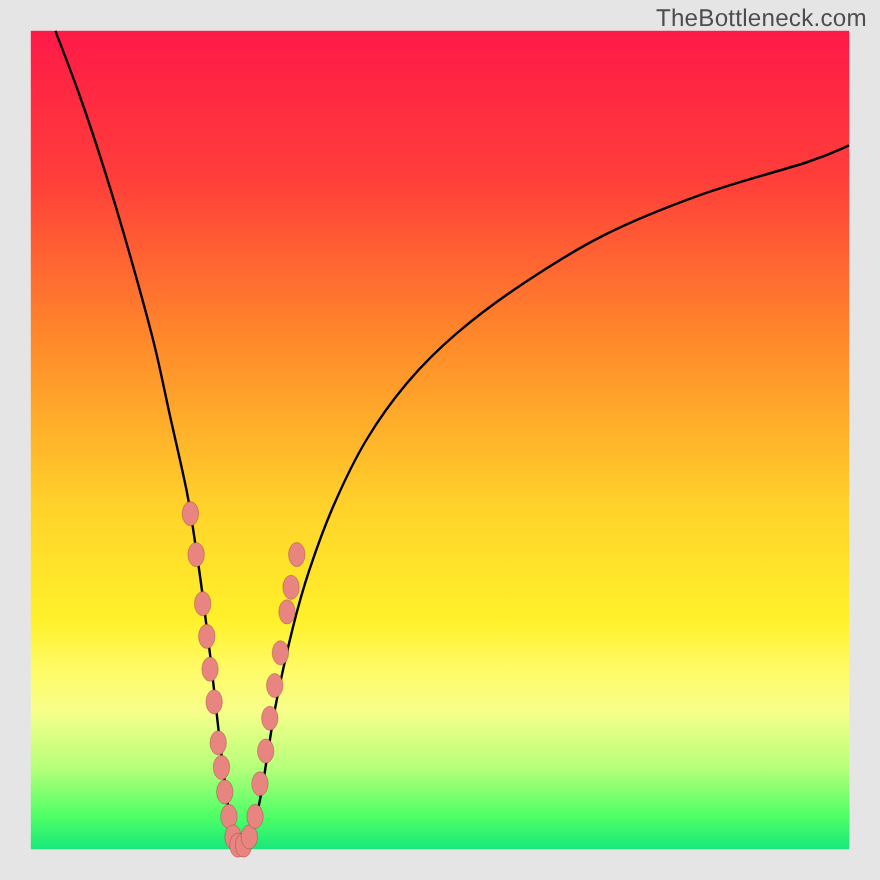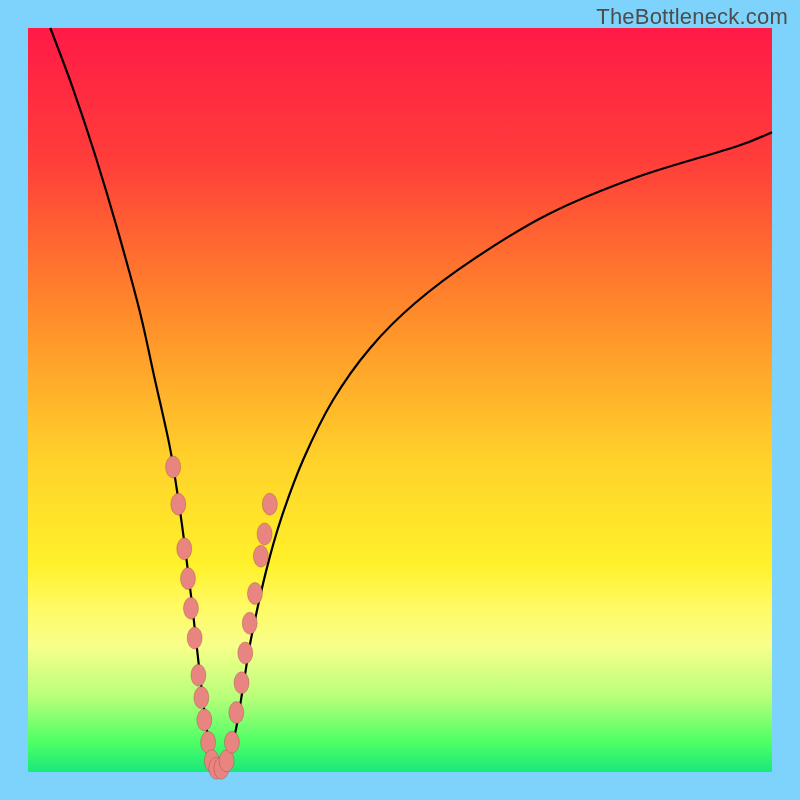--- a/index.html
+++ b/index.html
@@ -7,21 +7,21 @@
     padding: 0;
     width: 800px;
     height: 800px;
     overflow: hidden;
     background: #000;
     font-family: Arial, Helvetica, sans-serif;
   }
   .frame {
     position: absolute;
     inset: 0;
-    background: #7dd3fc;
+    background: #e5e5e5;
   }
   .plot-area {
     position: absolute;
     left: 28px;
     top: 28px;
     width: 744px;
     height: 744px;
     
   }
   .watermark {

